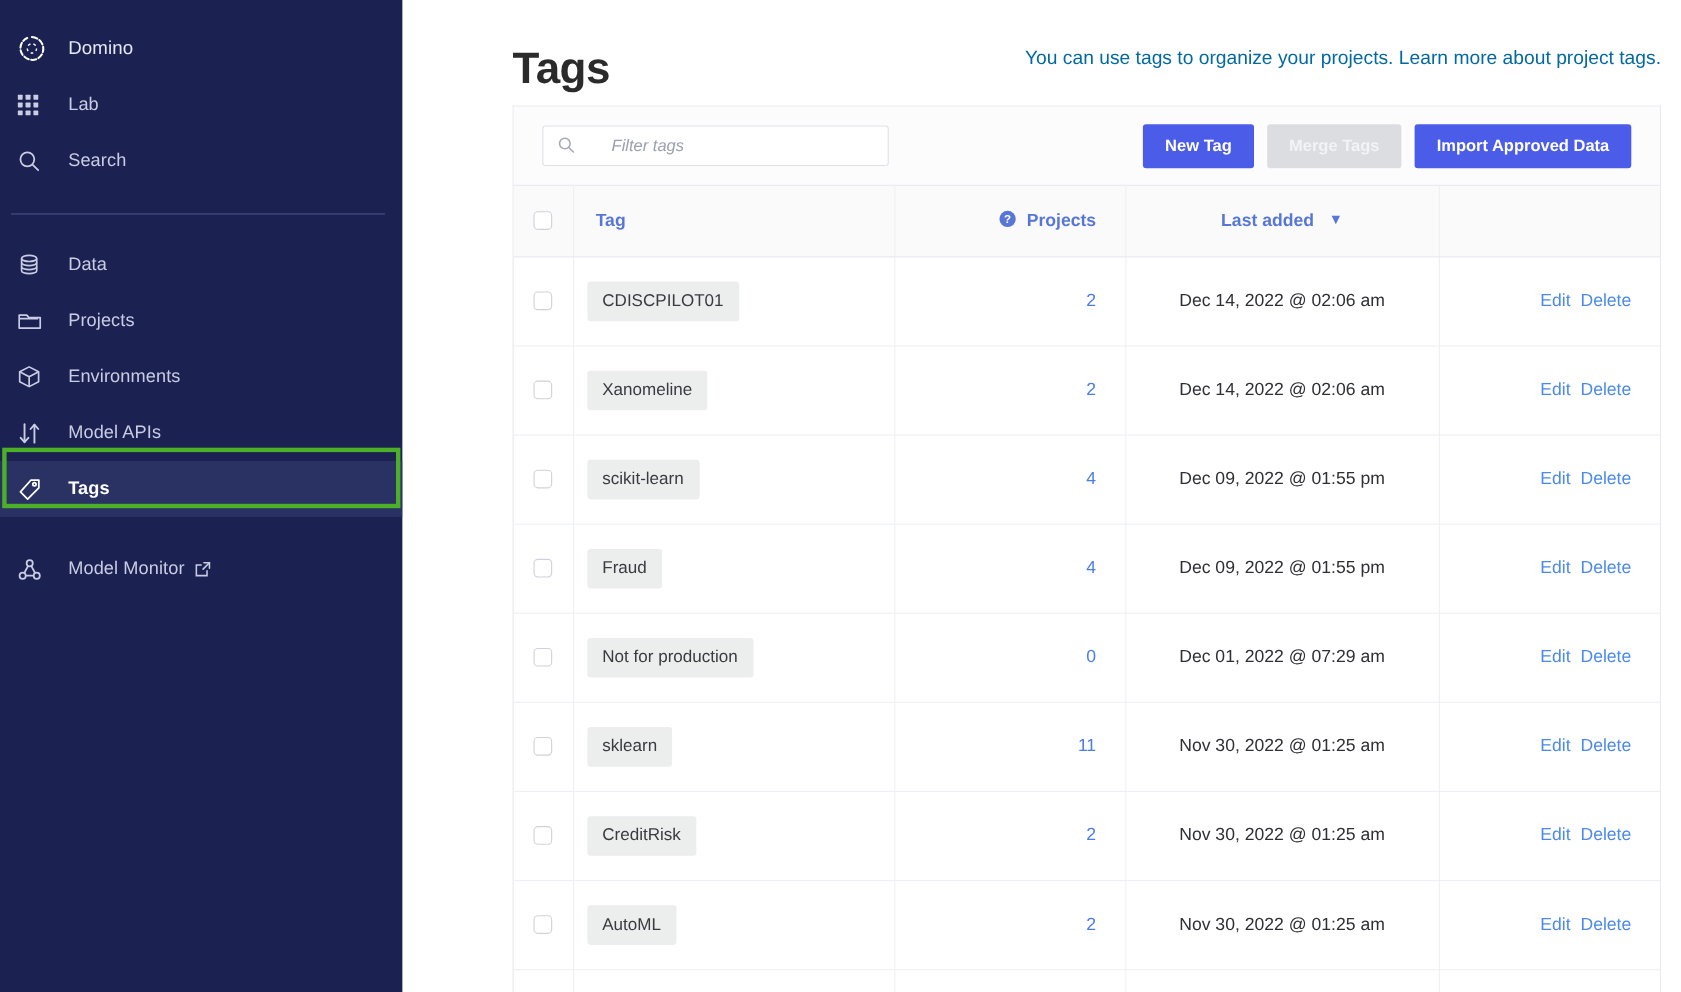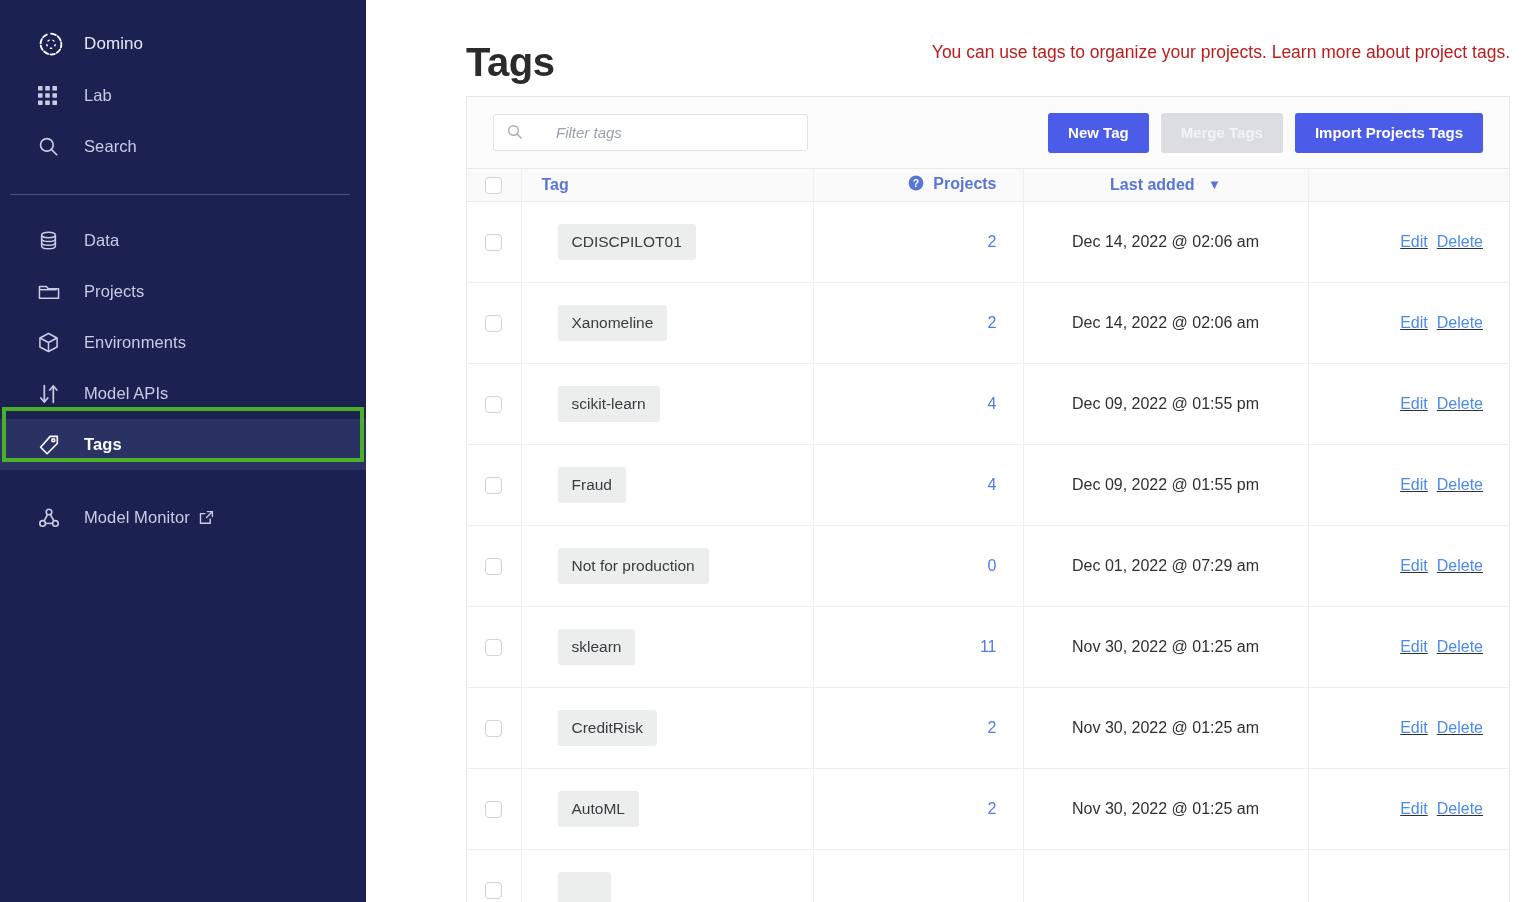--- a/index.html
+++ b/index.html
@@ -25,21 +25,21 @@
     height: 902px;
     background: #1b2252;
     position: relative;
     padding-top: 18px;
   }
 
   .nav-item {
     display: flex;
     align-items: center;
     height: 51px;
-    padding-left: 38px;
+    padding-left: 16px;
     color: #c8cde4;
     font-size: 16.5px;
     cursor: pointer;
     position: relative;
   }
   .nav-item .nav-icon {
     width: 34px;
     min-width: 34px;
     display: flex;
     align-items: center;
@@ -105,21 +105,21 @@
   .page-title {
     font-size: 40px;
     font-weight: bold;
     color: #2b2b2b;
     letter-spacing: -0.5px;
     line-height: 1;
     margin-top: 6px;
   }
   .head-link {
     margin-left: auto;
-    color: #b91c1c;
+    color: #0369a1;
     font-size: 17.5px;
     text-decoration: none;
     white-space: nowrap;
     padding-top: 6px;
   }
 
   
   .panel {
     margin-left: 100px;
     margin-right: 18px;
@@ -185,21 +185,21 @@
   table.tags-table {
     width: 100%;
     border-collapse: collapse;
     table-layout: fixed;
   }
   table.tags-table th {
     background: #fafafb;
     border-top: 1px solid #e8e9ee;
     border-bottom: 1px solid #e8e9ee;
     border-right: 1px solid #eeeff2;
-    height: 33px;
+    height: 65px;
     color: #5876d6;
     font-size: 16px;
     font-weight: bold;
     padding: 0 16px;
     vertical-align: middle;
   }
   table.tags-table th.col-check { width: 54px; padding: 0; text-align: center; border-right: 1px solid #eeeff2; }
   table.tags-table th.col-tag   { width: 292px; text-align: left; padding-left: 20px; }
   table.tags-table th.col-proj  { width: 210px; text-align: right; padding-right: 26px; }
   table.tags-table th.col-date  { width: 285px; text-align: center; }
@@ -207,24 +207,24 @@
 
   table.tags-table td {
     border-bottom: 1px solid #eeeff2;
     border-right: 1px solid #eeeff2;
     height: 81px;
     vertical-align: middle;
     font-size: 16px;
     color: #2f3034;
   }
   table.tags-table td.c-check { text-align: center; padding: 0; }
-  table.tags-table td.c-tag   { padding-left: 36px; }
+  table.tags-table td.c-tag   { padding-left: 12px; }
   table.tags-table td.c-proj  { text-align: right; padding-right: 26px; color: #4b7ce8; }
   table.tags-table td.c-date  { text-align: center; white-space: nowrap; }
-  table.tags-table td.c-act   { text-align: right; padding-right: 26px; border-right: none; white-space: nowrap; text-decoration: underline; }
+  table.tags-table td.c-act   { text-align: right; padding-right: 26px; border-right: none; white-space: nowrap; }
 
   .tag-chip {
     display: inline-block;
     background: #eceded;
     border-radius: 3px;
     padding: 9px 14px;
     font-size: 15.5px;
     color: #3a3b40;
     white-space: nowrap;
   }
@@ -406,21 +406,21 @@
               <circle cx="7.3" cy="7.3" r="5.4"></circle>
                 <line x1="11.3" y1="11.3" x2="16" y2="16" stroke-linecap="round"></line>
             </svg>
           </span>
           <input class="filter-input" type="text" placeholder="Filter tags" style="">
         </div>
 
         <div class="toolbar-btns">
           <button class="btn btn-primary">New Tag</button>
           <button class="btn btn-disabled" disabled="">Merge Tags</button>
-          <button class="btn btn-primary">Import Projects Tags</button>
+          <button class="btn btn-primary">Import Approved Data</button>
         </div>
       </div>
 
       <table class="tags-table">
         <thead>
           <tr>
             <th class="col-check">
               <span class="cbox"></span>
             </th>
             <th class="col-tag">

